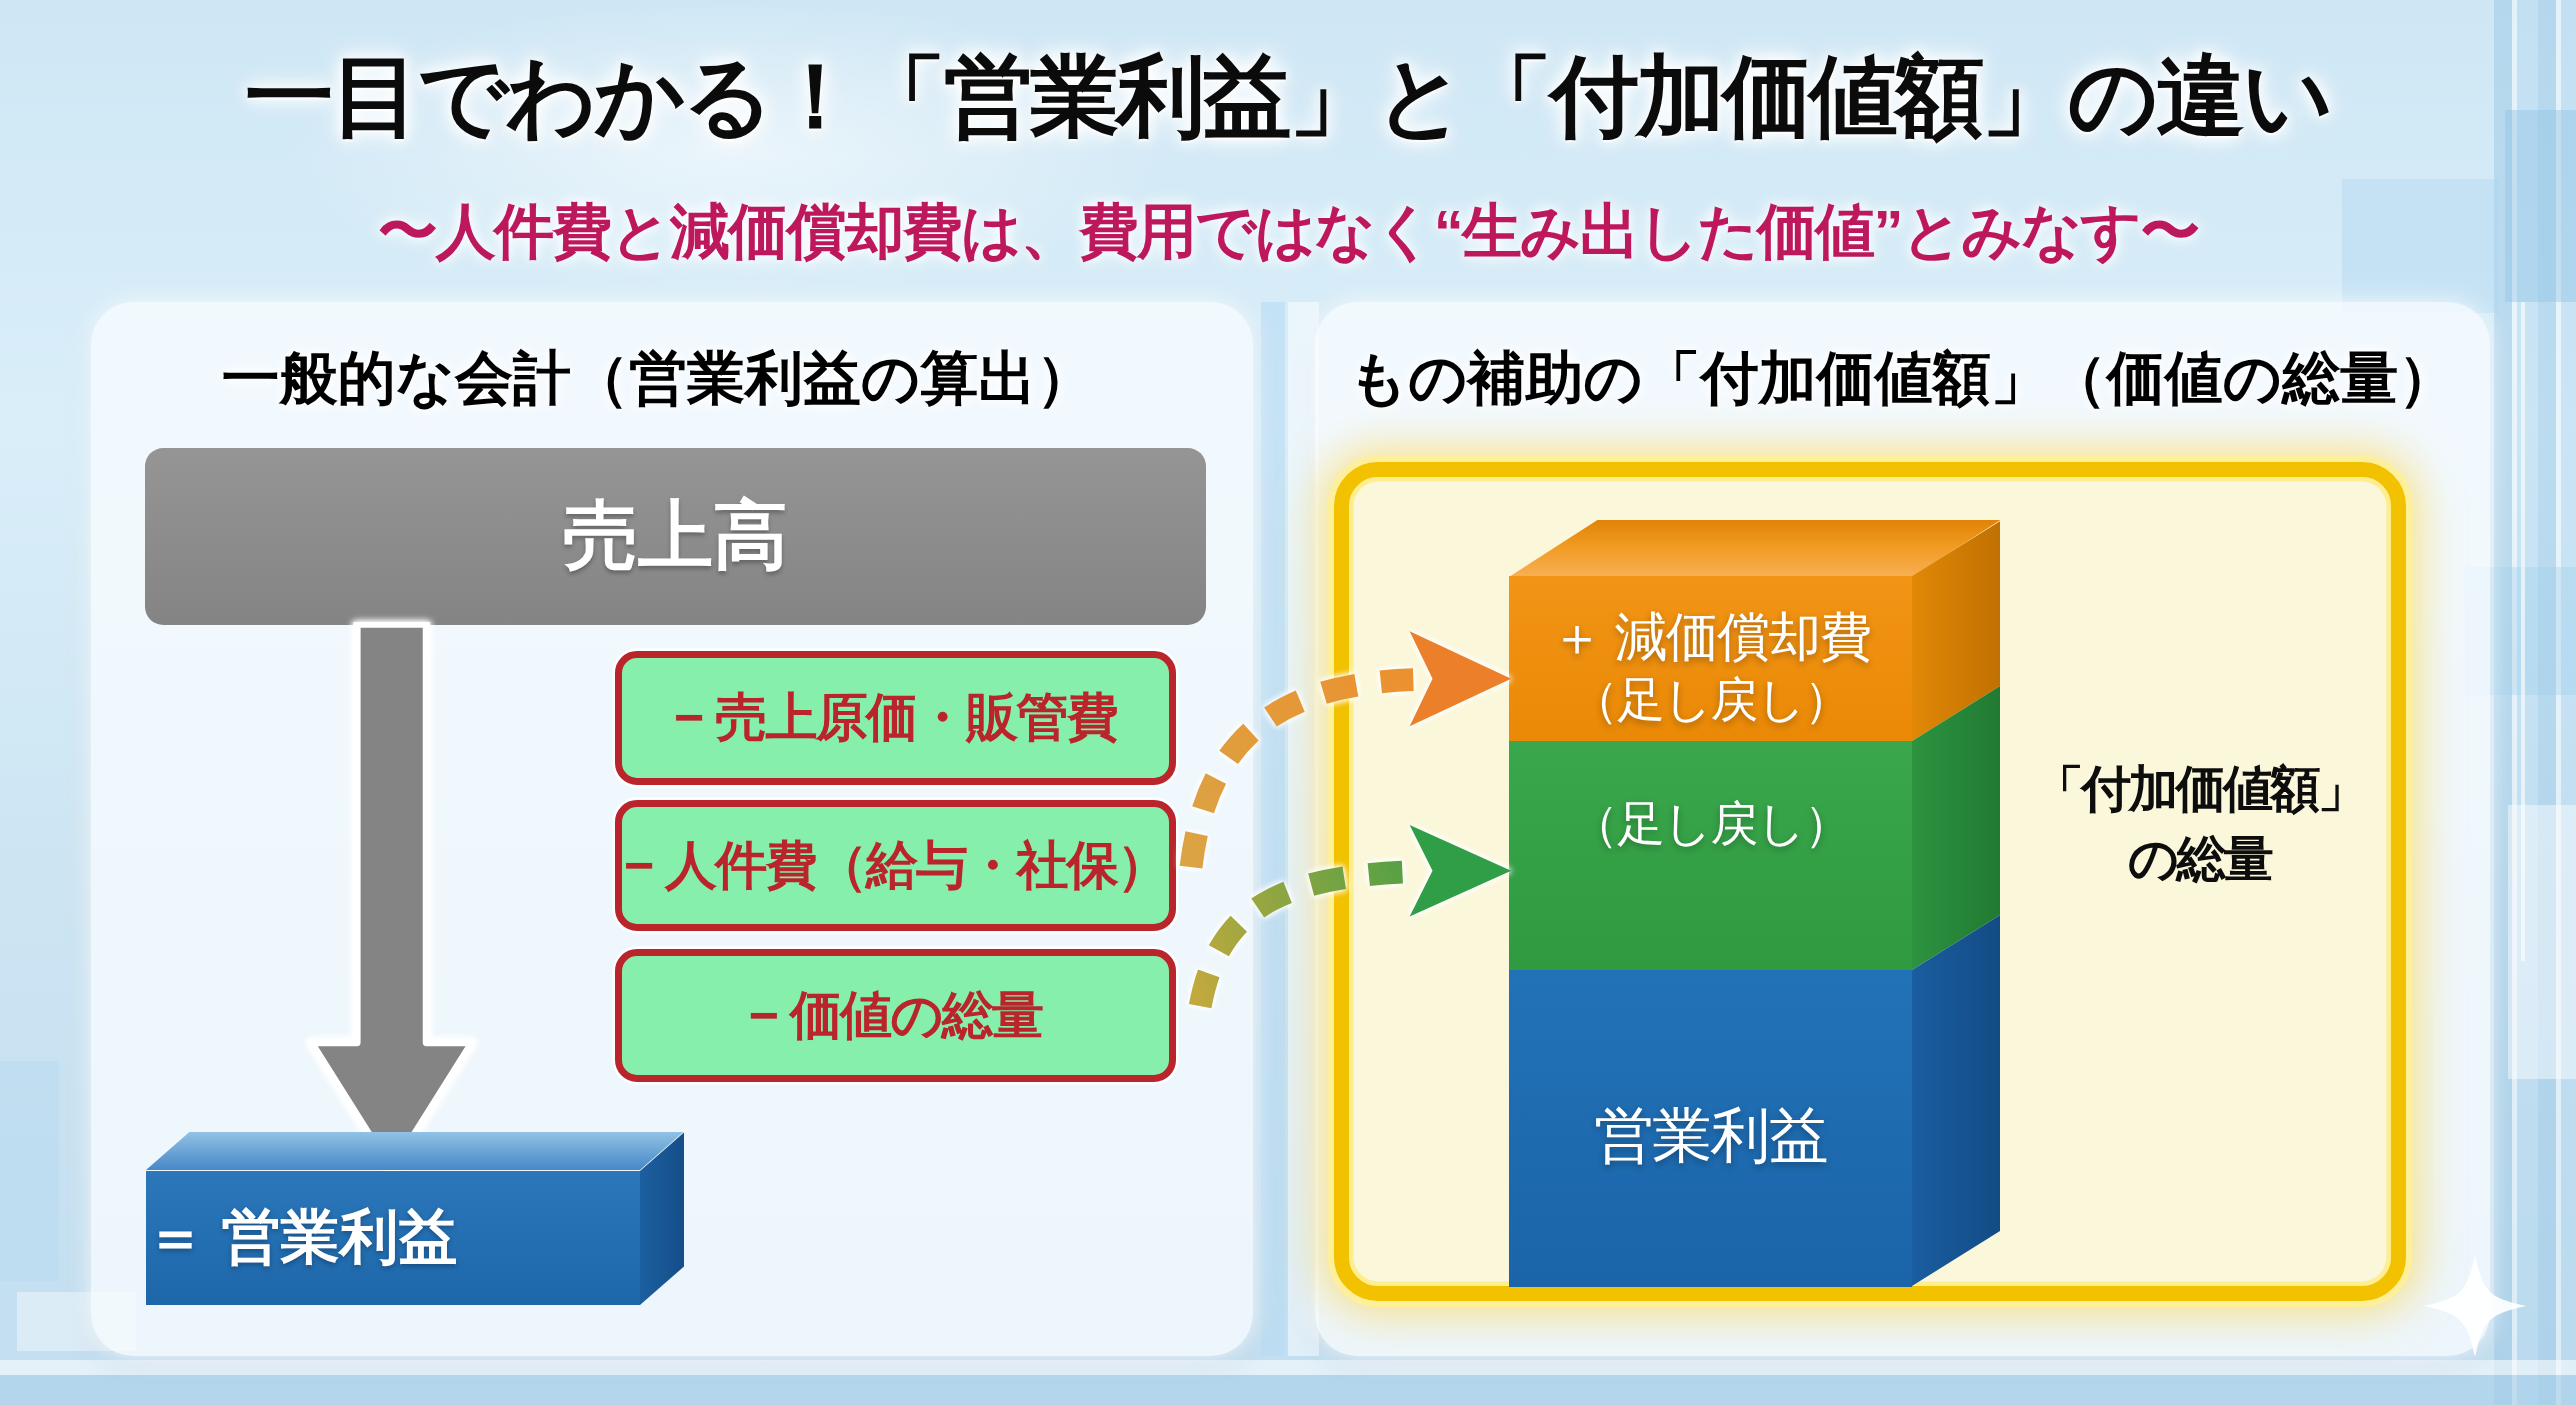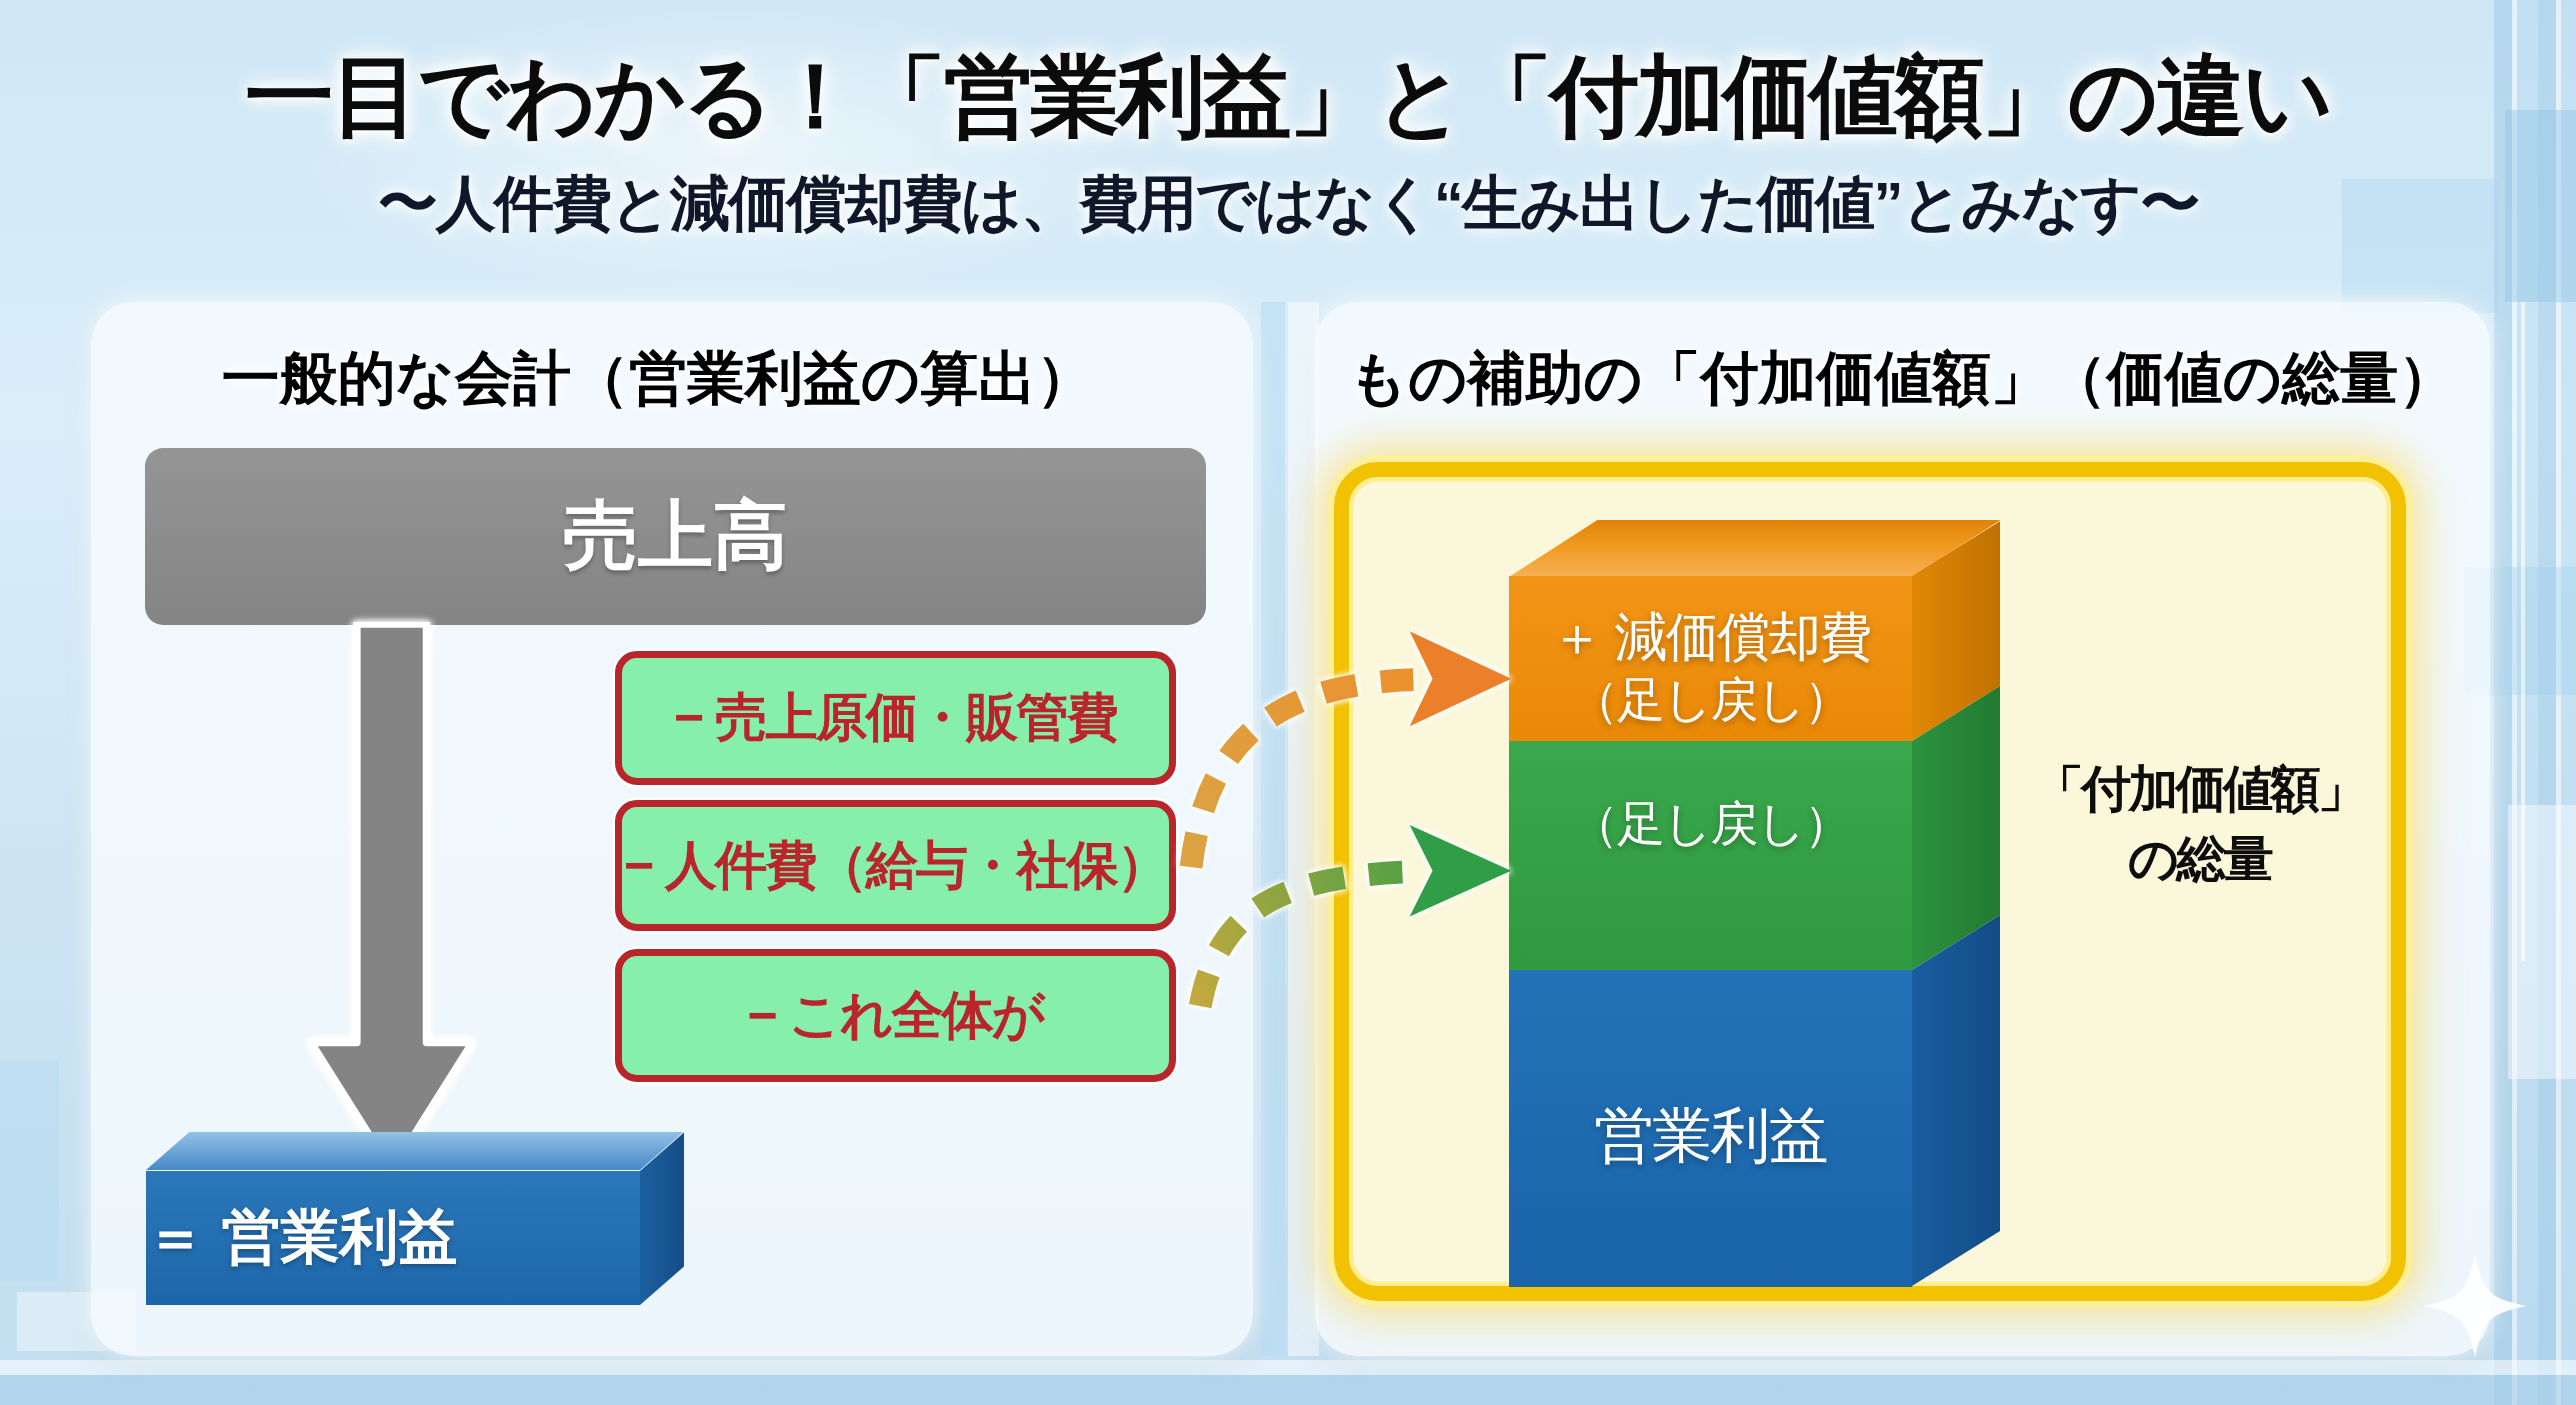--- a/index.html
+++ b/index.html
@@ -23,21 +23,21 @@
   .d-band1{left:0;top:1360px;width:2576px;height:14.6px;background:rgba(255,255,255,.55);}
   .d-band2{left:0;top:1375px;width:2576px;height:30px;background:rgba(168,208,234,.55);}
   .d-bl1{left:0;top:1061px;width:59px;height:220px;background:rgba(184,217,240,.5);}
   .d-bl2{left:16.5px;top:1292px;width:119px;height:59px;background:rgba(255,255,255,.4);}
   .d-halo{left:274px;top:0;width:915px;height:302px;
     background:radial-gradient(ellipse at center,rgba(255,255,255,.55) 0%,rgba(255,255,255,0) 70%);}
   
   .title{left:0;right:0;top:37px;text-align:center;font-size:89px;font-weight:900;color:#0b0b0b;
     letter-spacing:-2.7px;
     text-shadow:0 0 12.8px #fff,0 0 20px #fff,0 0 27.4px rgba(255,255,255,.9),0 1.8px 1.8px rgba(255,255,255,.8);}
-  .subtitle{left:0;right:0;top:164px;text-align:center;font-size:60px;font-weight:900;color:#0f172a;
+  .subtitle{left:0;right:0;top:192px;text-align:center;font-size:60px;font-weight:900;color:#be185d;
     letter-spacing:-1.8px;text-shadow:0 0 11px #fff,0 0 18.3px #fff;}
   
   .panel{background:rgba(248,253,255,.78);border-radius:42px;
     box-shadow:0 0 24px rgba(255,255,255,.9),0 9.1px 24px rgba(105,150,185,.18);}
   .panel-left{left:91px;top:302px;width:1162px;height:1054px;}
   .panel-right{left:1315px;top:302px;width:1175px;height:1054px;}
   .panel-header{text-align:center;font-size:58px;font-weight:900;color:#000;
     text-shadow:0 0 9.1px #fff,0 0 14.6px #fff;}
   .hdr-left{left:77px;top:340px;width:1162px;}
   .hdr-right{left:1315px;top:340px;width:1175px;}
@@ -121,21 +121,21 @@
   <path d="M70,2 L146,2 L146,460 L196,460 L108,600 L20,460 L70,460 Z" fill="#848484" stroke="#ffffff" stroke-width="8" stroke-linejoin="round"></path>
 </svg>
 
 <div class="abs red-box red-1">
   <span>− 売上原価・販管費</span>
 </div>
 <div class="abs red-box red-2">
   <span>− 人件費（給与・社保）</span>
 </div>
 <div class="abs red-box red-3">
-  <span>− これ全体が</span>
+  <span>− 価値の総量</span>
 </div>
 
 <div class="abs opf-top"></div>
 <div class="abs opf-side"></div>
 <div class="abs opf-front">
   <span>＝ 営業利益</span>
 </div>
 
 <div class="abs panel panel-right"></div>
 <div class="abs panel-header hdr-right">もの補助の「付加価値額」（価値の総量）</div>

